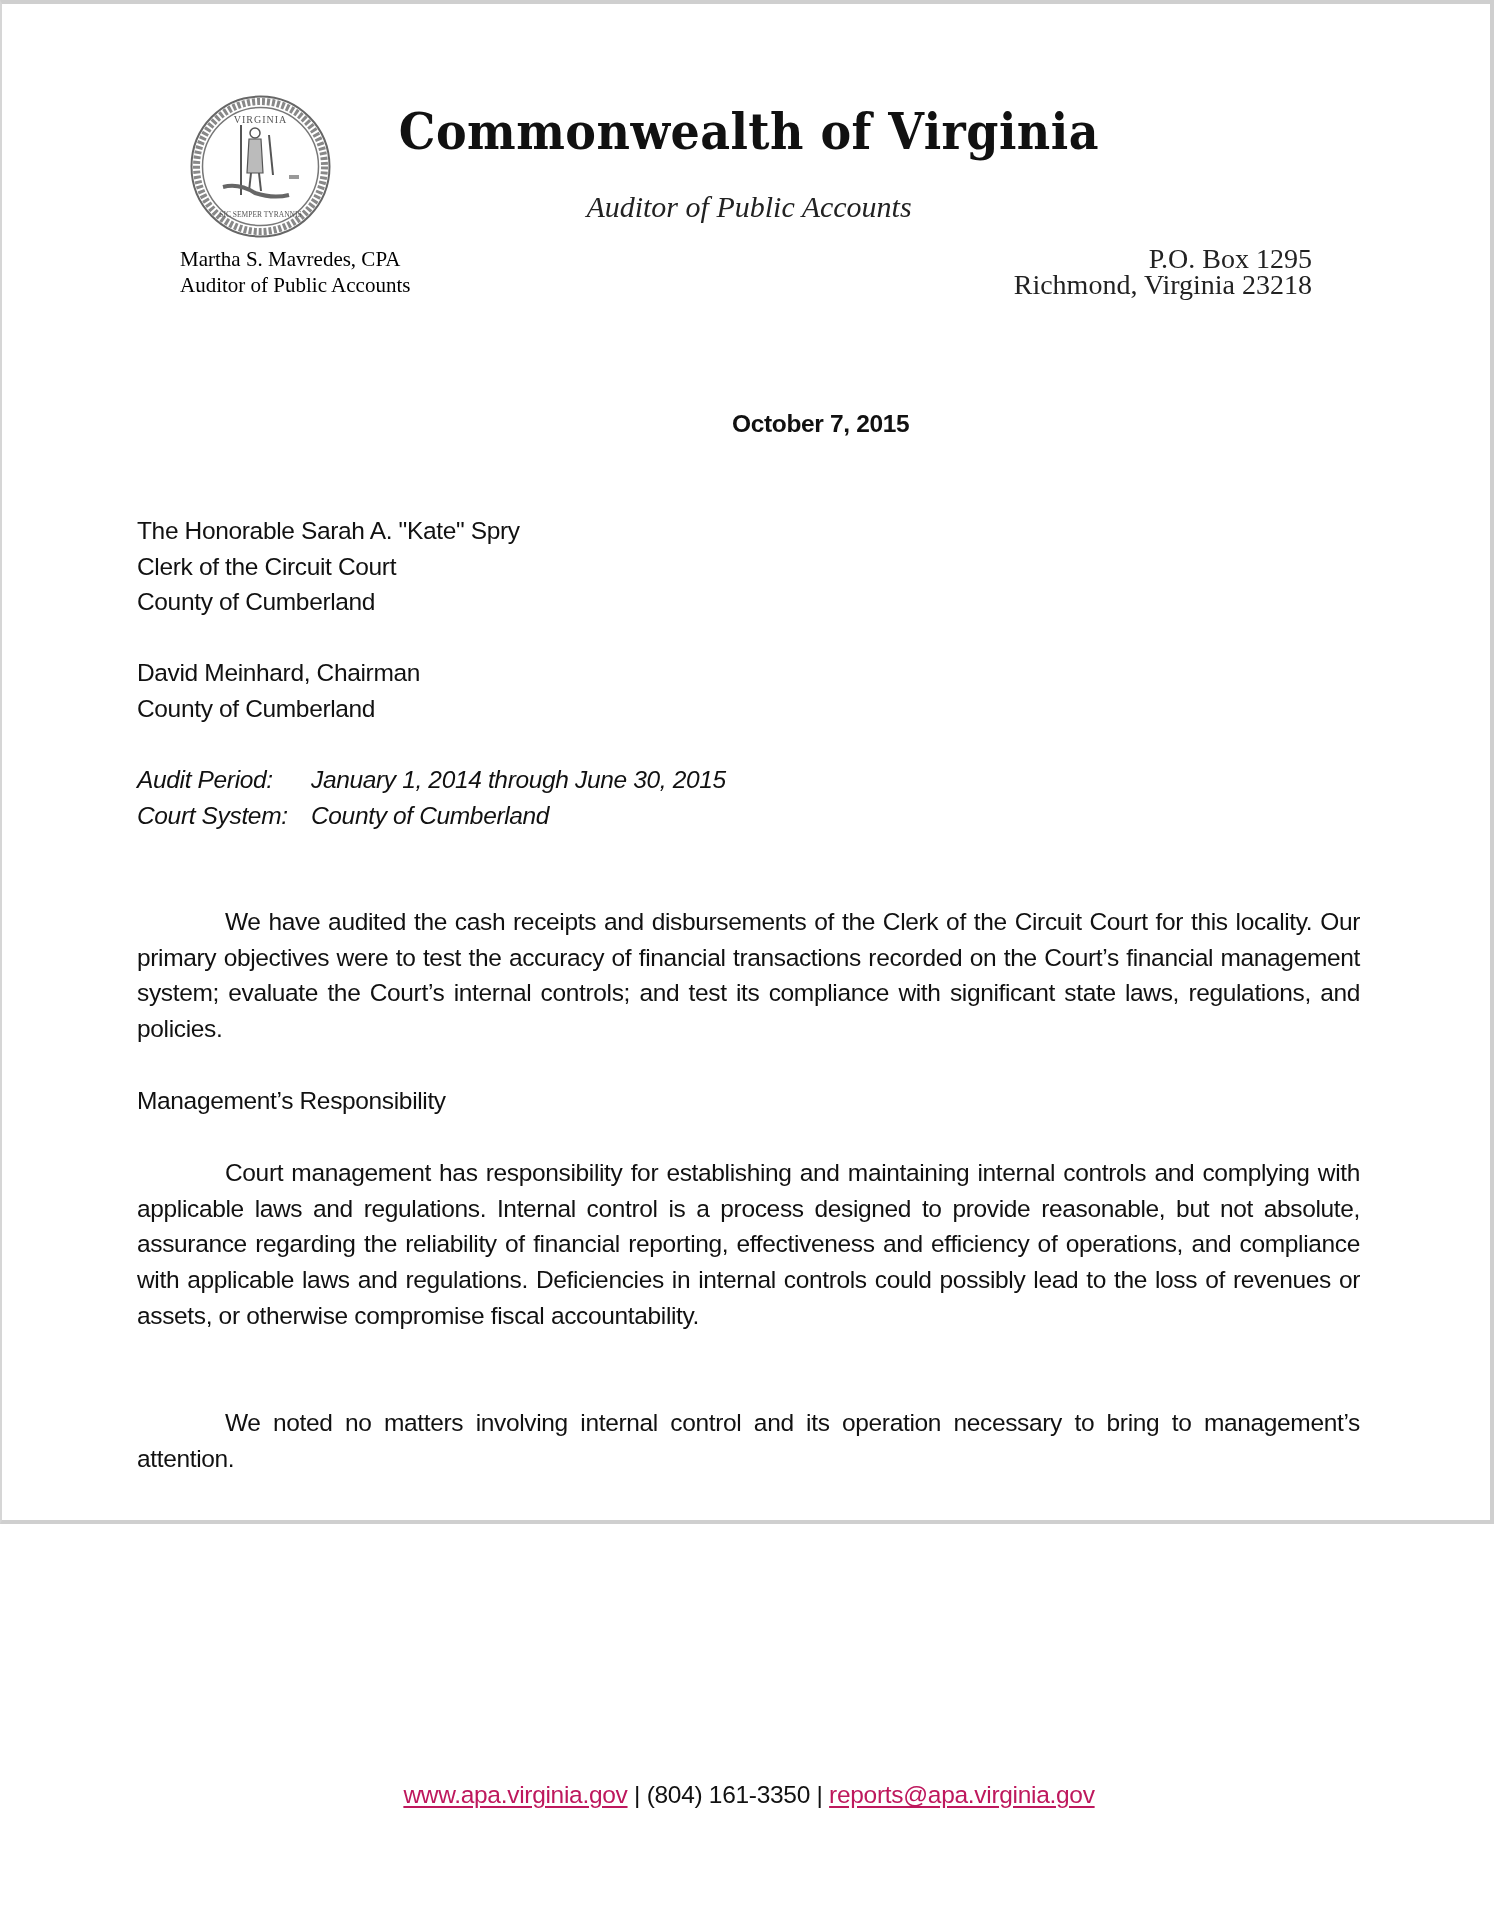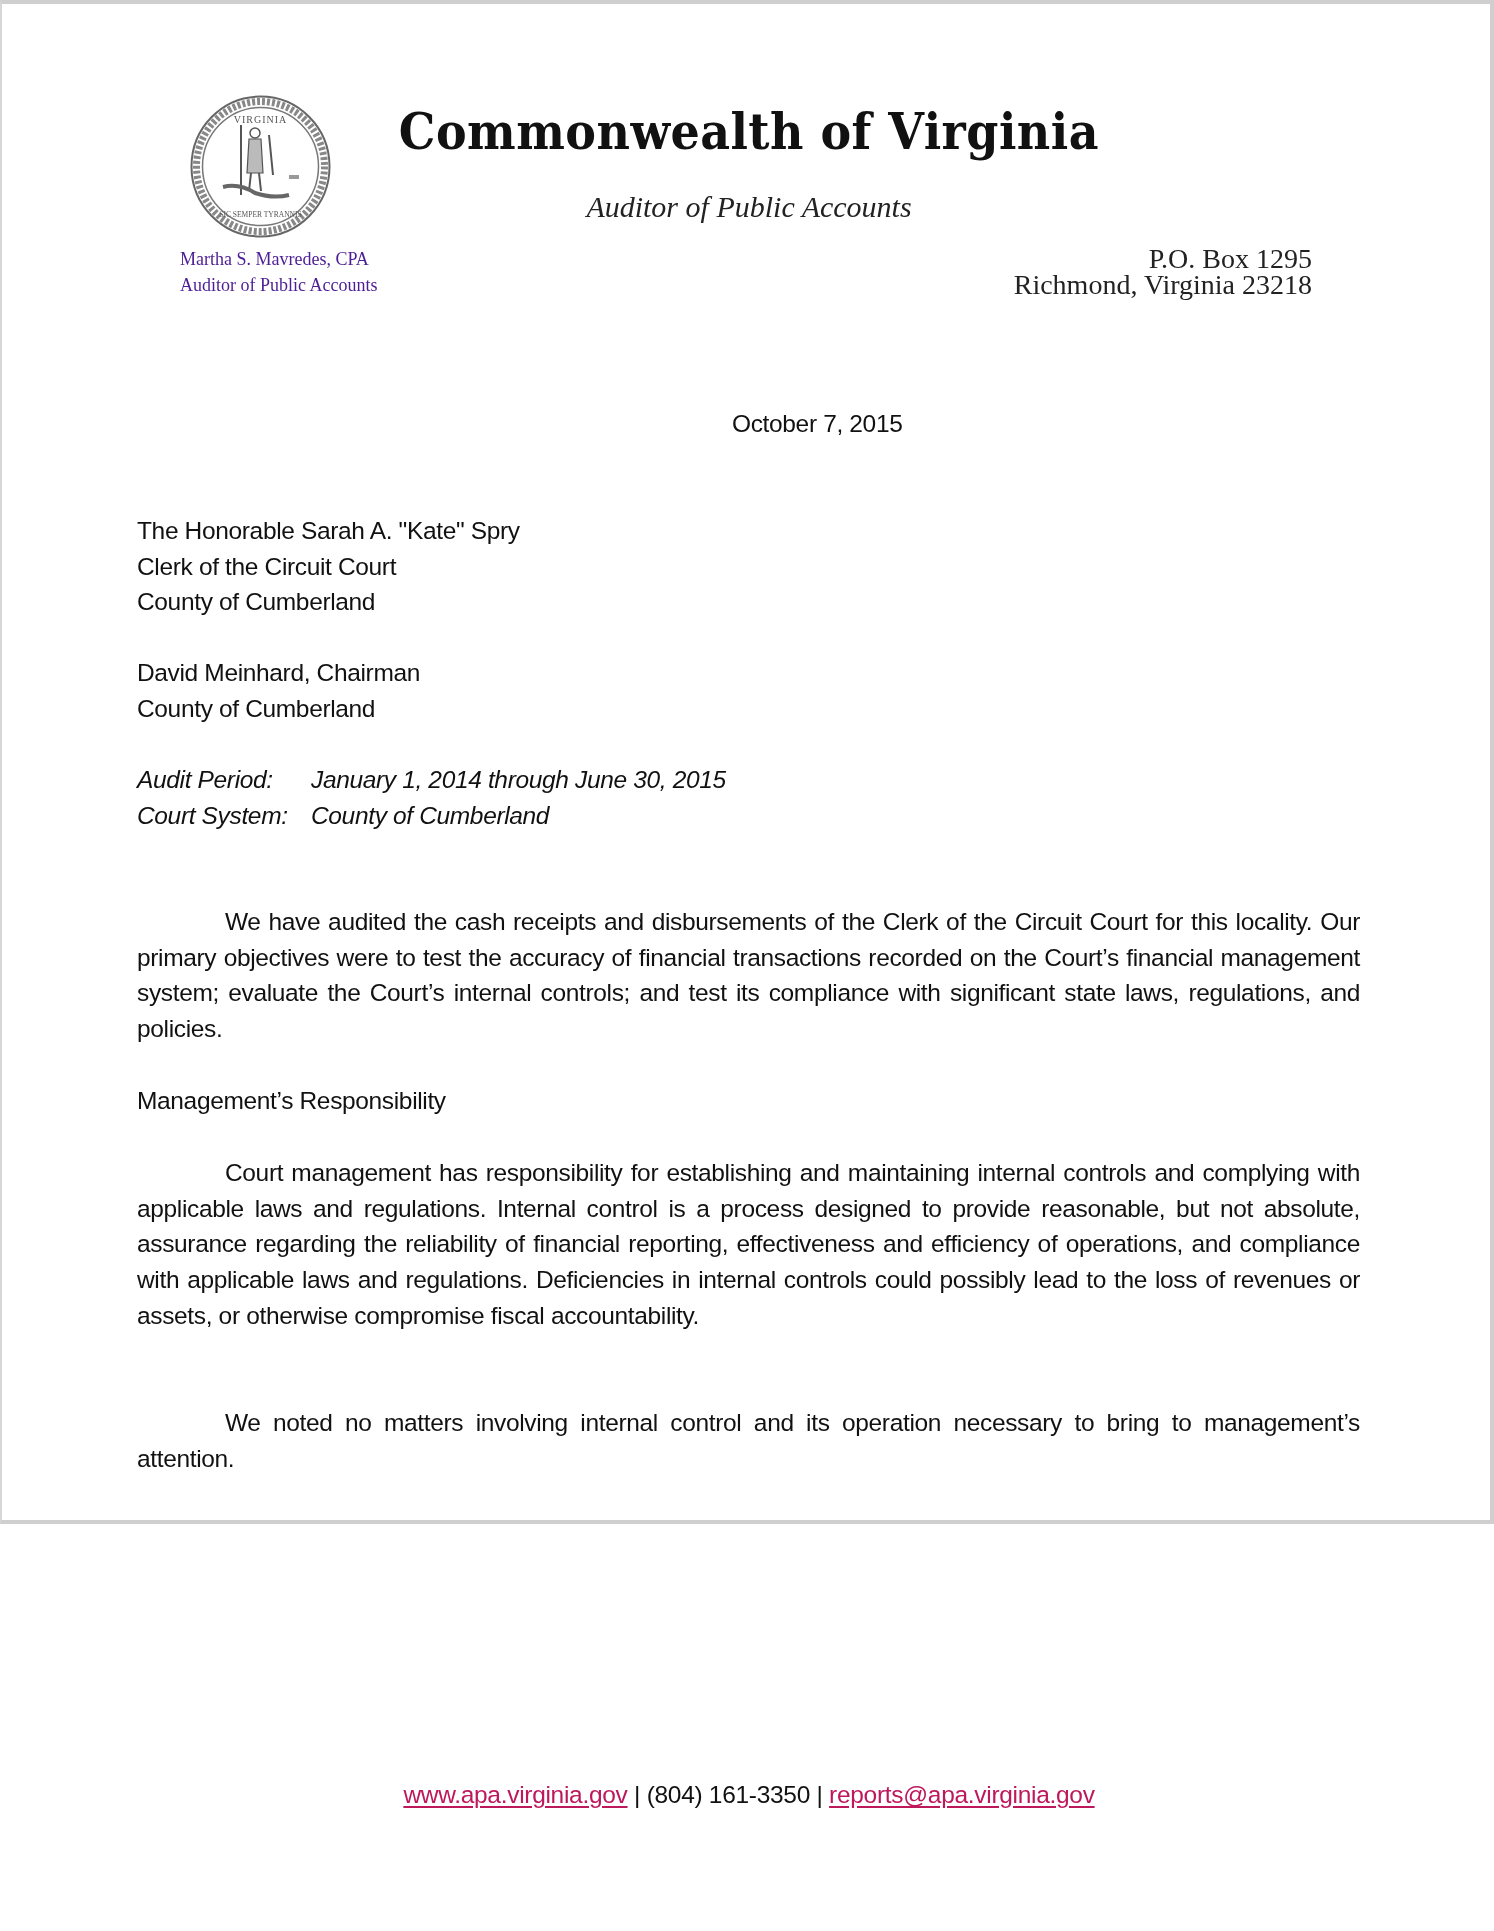--- a/index.html
+++ b/index.html
@@ -22,26 +22,26 @@
   .lh-title {
     left: 0; width: 1494px; top: 98px; text-align: center;
     font-family: "DejaVu Serif", "Liberation Serif", serif;
     font-weight: bold; font-size: 50px; letter-spacing: 0.5px; color: #111;
     transform: scaleX(0.92); transform-origin: 746px 0;
   }
   .lh-sub {
     left: 0; width: 1494px; top: 186px; text-align: center;
     font-style: italic; font-size: 30px; color: #222;
   }
-  .lh-left { left: 178px; top: 242px; font-size: 18px; line-height: 26px; color: #4c1d95; }
+  .lh-left { left: 178px; top: 242px; font-size: 21px; line-height: 26px; color: #000000; }
   .lh-right { right: 178px; top: 242px; font-size: 28px; line-height: 26px; text-align: right; color: #222; }
 
   
   .txt { font-size: 24.5px; line-height: 35.7px; letter-spacing: -0.35px; }
-  .date { left: 730px; top: 402px; }
+  .date { left: 730px; top: 402px; font-weight: bold; }
   .block { left: 135px; width: 1223px; }
   .addr1 { top: 509px; }
   .addr2 { top: 651px; }
   .audit { top: 758px; }
   .audit-row { display: flex; font-style: italic; }
   .audit-label { width: 174px; flex: none; }
   .para { text-align: justify; text-indent: 88px; margin: 0; }
   .p1 { top: 900px; }
   .heading-u { top: 1079px; text-underline-offset: 4px; }
   .p2 { top: 1151px; }

